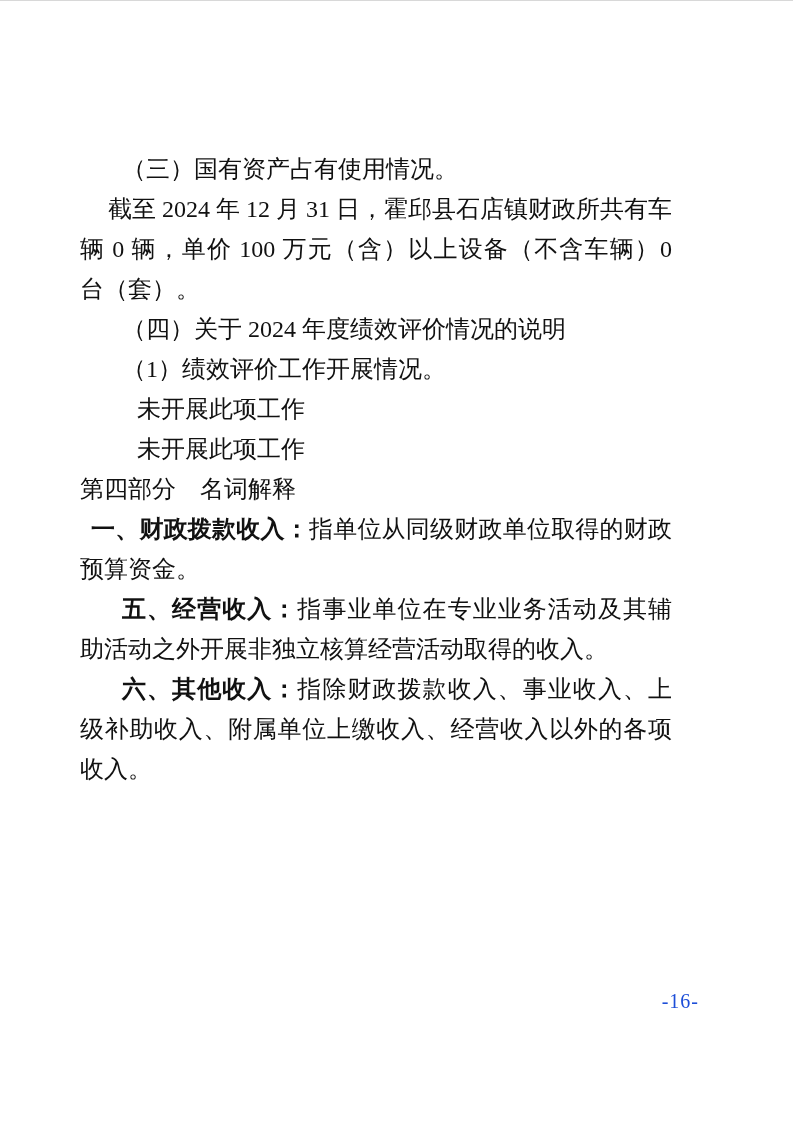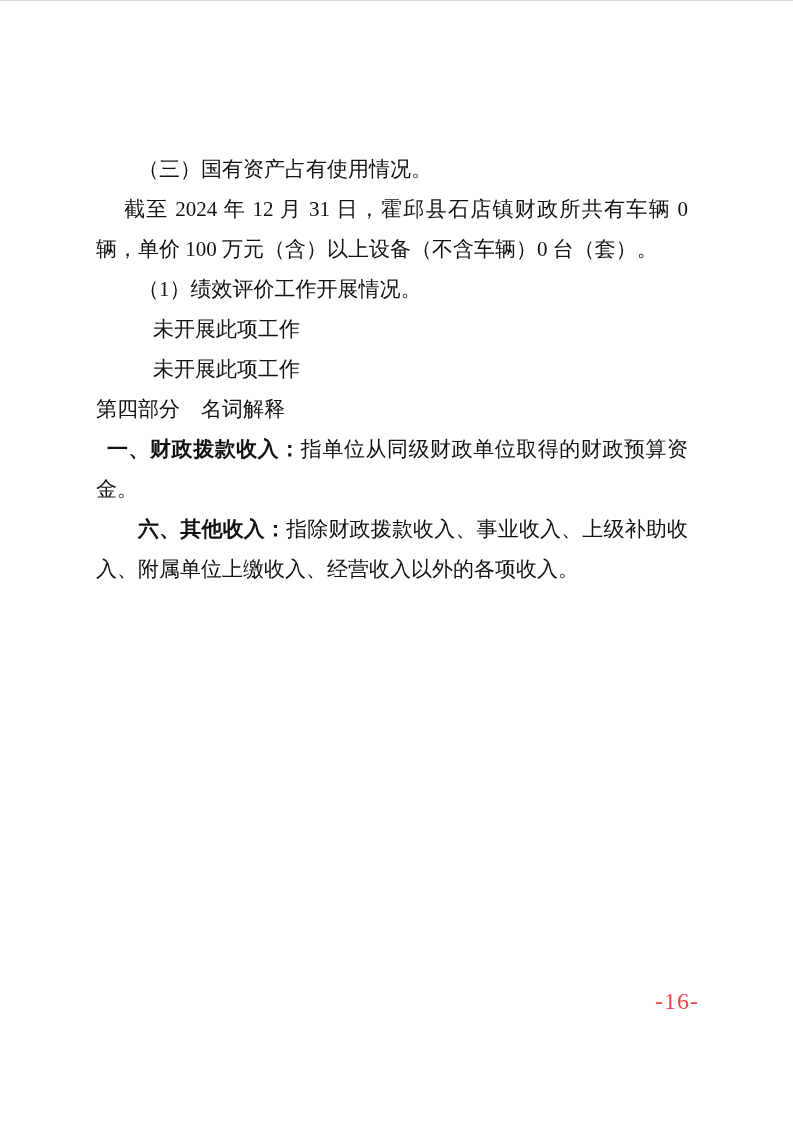--- a/index.html
+++ b/index.html
@@ -14,24 +14,24 @@
     margin: 0 auto;
     background: #ffffff;
     border-top: 1px solid #d8d8d8;
     overflow: hidden;
     font-family: "Liberation Serif", "DejaVu Serif", serif;
     color: #111111;
     box-sizing: border-box;
   }
   .content {
     position: absolute;
-    left: 96px;
+    left: 80px;
     top: 148px;
     width: 592px;
-    font-size: 21px;
+    font-size: 24px;
     line-height: 40px;
     text-align: justify;
   }
   .content p, .content h2, .content h3, .content h4 {
     margin: 0;
     padding: 0;
     font-size: inherit;
     font-weight: normal;
     line-height: inherit;
   }
@@ -46,54 +46,58 @@
     text-indent: 0;
   }
   
   .term-a { margin-left: 37px; text-indent: 11px; }
   
   .term-b { margin-left: 6px; text-indent: 42px; }
   .page-number {
     position: absolute;
     top: 988px;
     right: 94px;
-    font-size: 24px;
+    font-size: 20px;
     line-height: 24px;
     letter-spacing: 1px;
-    color: #ef4444;
+    color: #1d4ed8;
     margin-left: 36px;
   }
 </style>
 </head>
 <body>
 
 <div class="page">
   <div class="content">
 
     <h3 class="heading">（三）国有资产占有使用情况。</h3>
 
     <p class="para-body">截至 2024 年 12 月 31 日，霍邱县石店镇财政所共有车辆 0 辆，单价 100 万元（含）以上设备（不含车辆）0 台（套）。</p>
 
+    <h3 class="heading">（四）关于 2024 年度绩效评价情况的说明</h3>
 
     <h4 class="sub-heading">（1）绩效评价工作开展情况。</h4>
 
     <p class="status-line">未开展此项工作</p>
 
 
     <p class="status-line">未开展此项工作</p>
 
     <h2 class="part-title">第四部分　名词解释</h2>
 
     <p class="term-a">
       <span class="bold">一、财政拨款收入：</span><span>指单位从同级财政单位取得的财政预算资金。</span>
     </p>
 
 
 
 
+    <p class="term-b">
+      <span class="bold">五、经营收入：</span><span>指事业单位在专业业务活动及其辅助活动之外开展非独立核算经营活动取得的收入。</span>
+    </p>
 
     <p class="term-b">
       <span class="bold">六、其他收入：</span><span>指除财政拨款收入、事业收入、上级补助收入、附属单位上缴收入、经营收入以外的各项收入。</span>
     </p>
 
   </div>
 
   <div class="page-number">-16-</div>
 </div>
 

